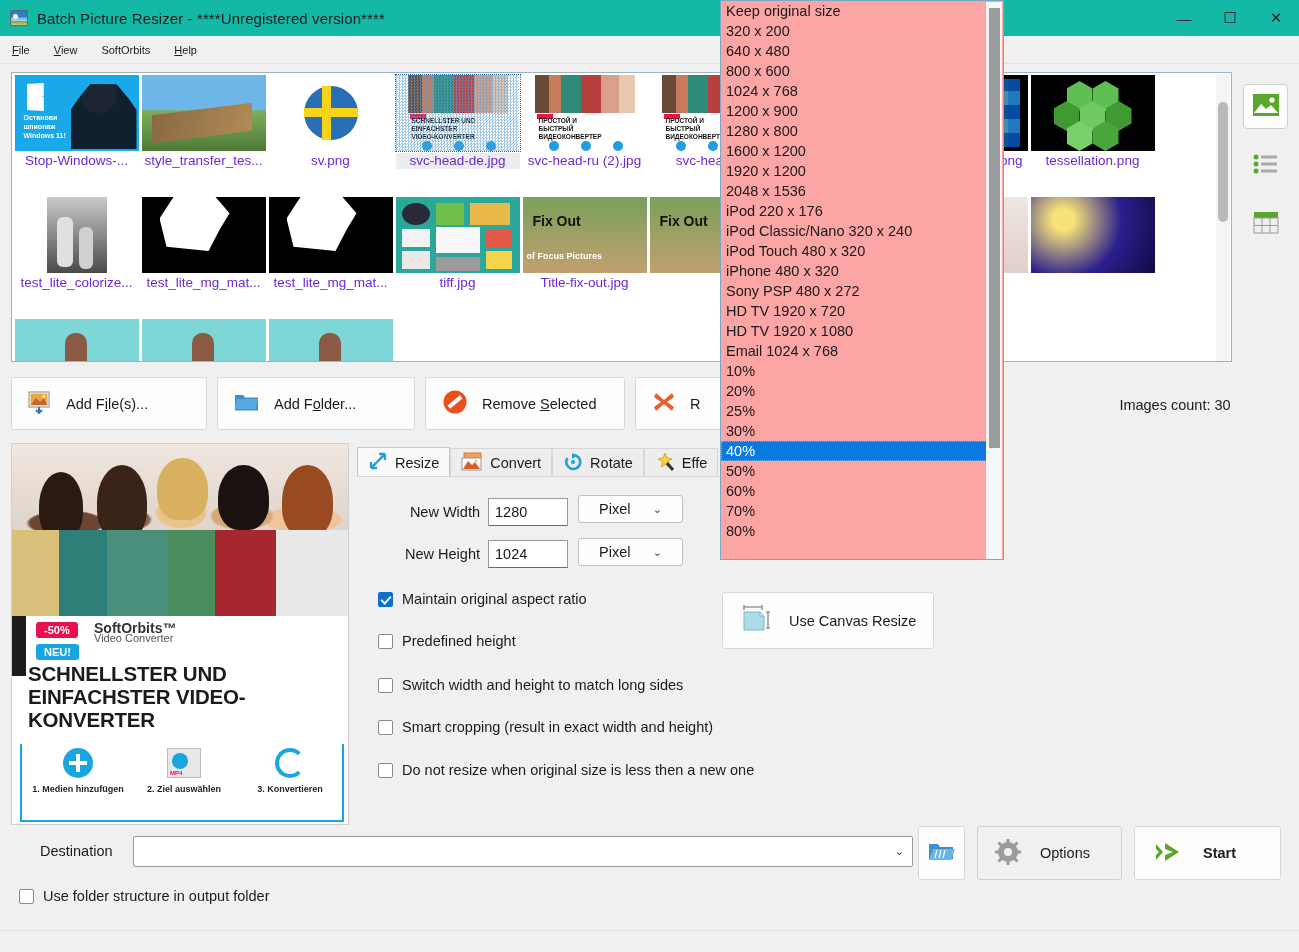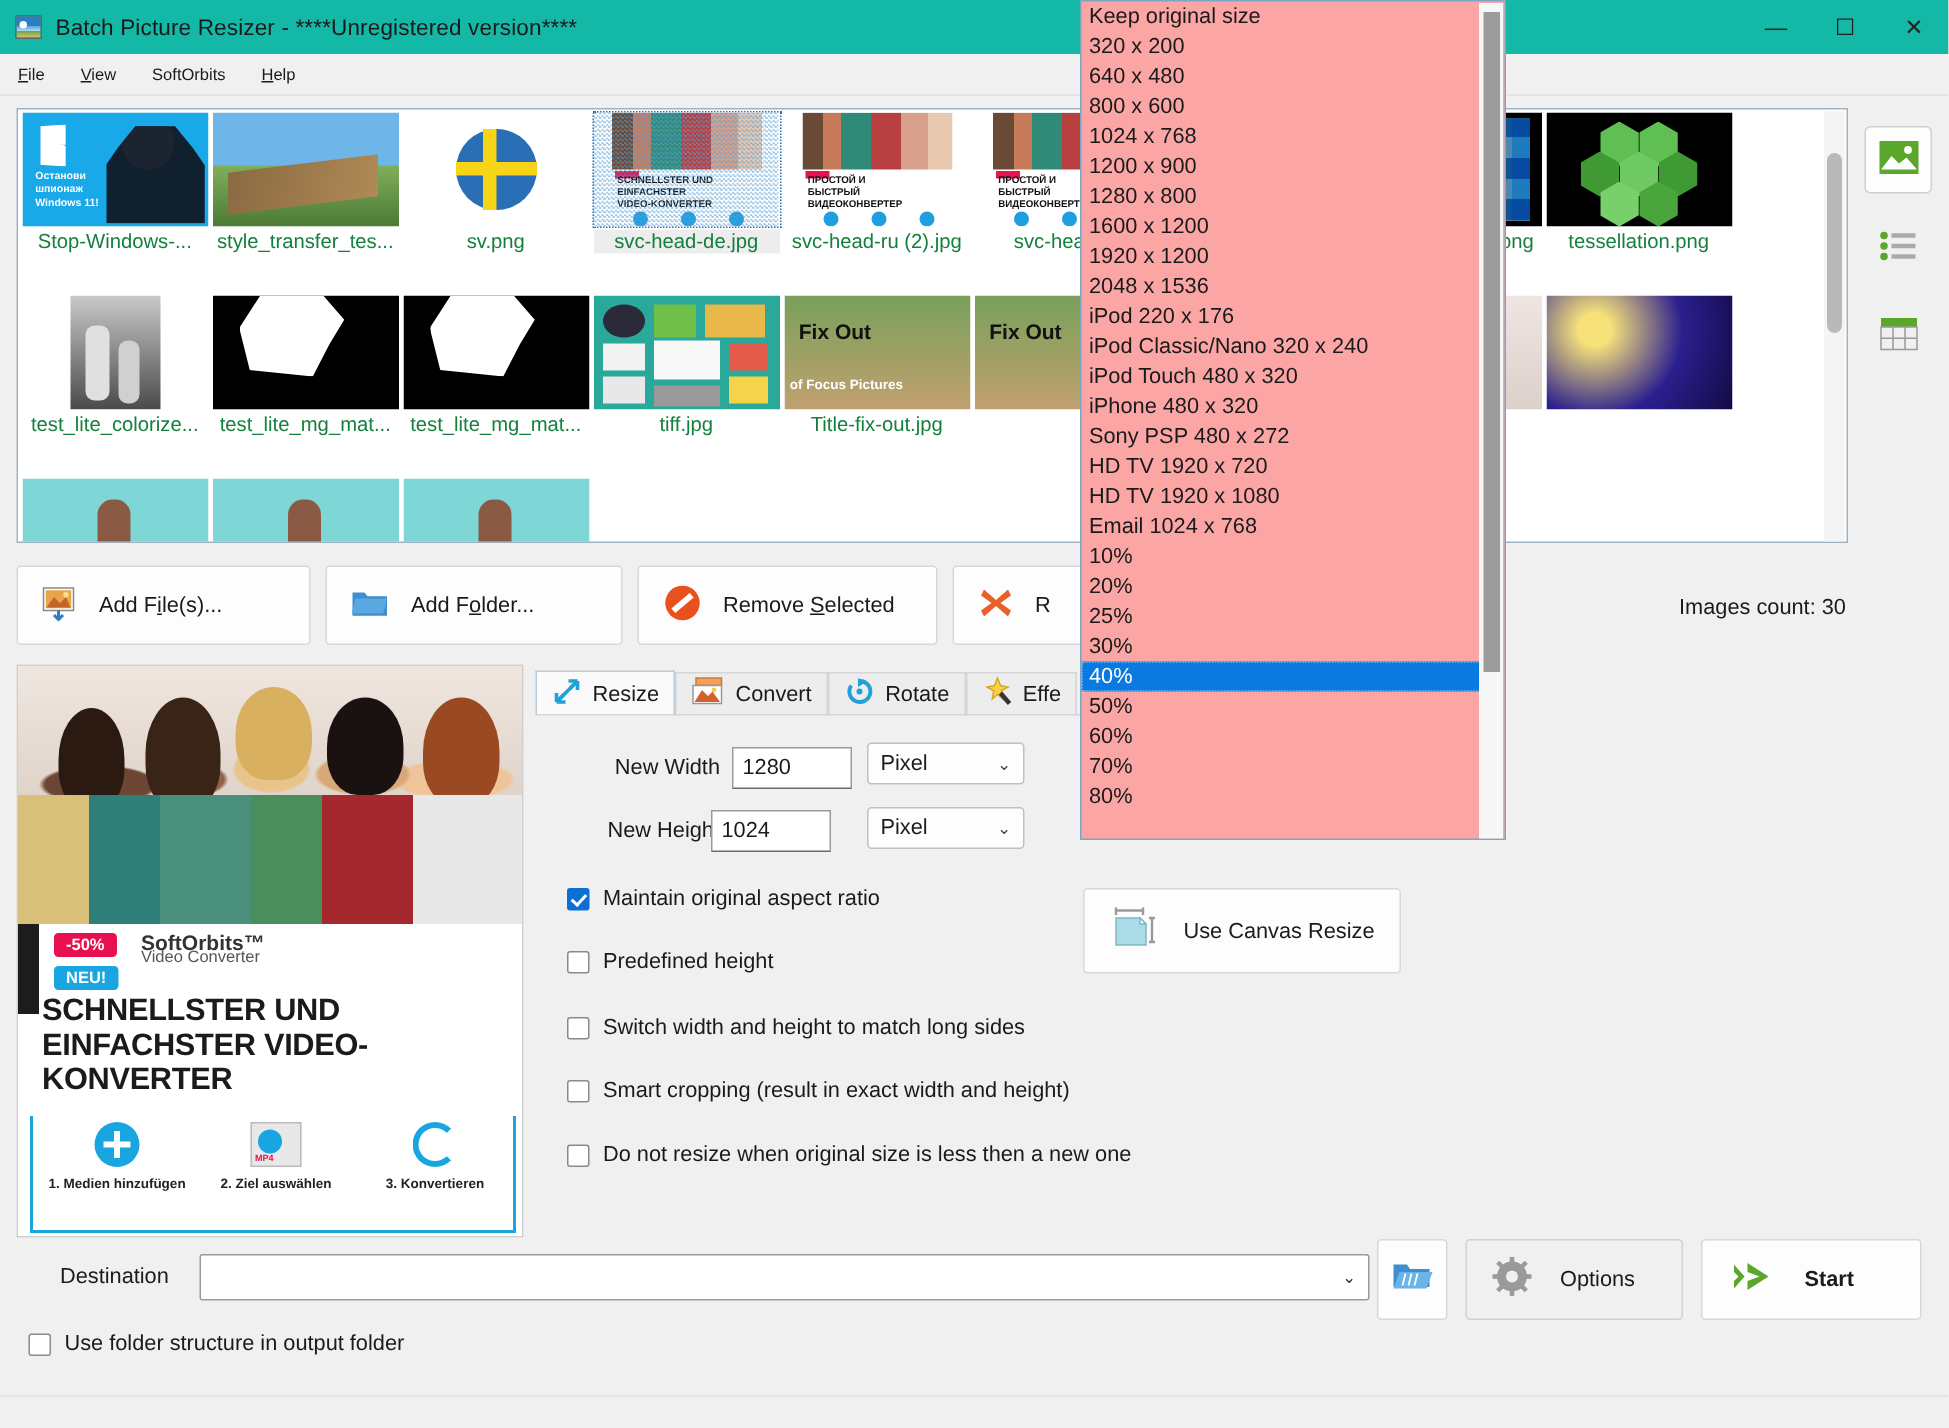--- a/index.html
+++ b/index.html
@@ -56,21 +56,21 @@
   .cell{
     width:125px; height:120px; margin:2px 0 0 2px;
     display:flex; flex-direction:column; align-items:center;
     position:relative;
   }
   .cell .thumbwrap{
     width:124px; height:76px; display:flex; align-items:center; justify-content:center;
     overflow:hidden;
   }
   .cell .cap{
-    font-size:13.5px; text-align:center; color:#15803d; line-height:16px;
+    font-size:13.5px; text-align:center; color:#6d28d9; line-height:16px;
     width:124px; margin-top:2px; word-break:break-word;
   }
   .cell.selected .thumbwrap{ outline:1px dotted #2b6cb0; }
   .cell.selected .thumbwrap:after{
     content:""; position:absolute; left:0; top:0; width:124px;height:76px;
     background:repeating-conic-gradient(#5a9fd4 0 25%, transparent 0 50%) 0 0/3px 3px;
     opacity:.55;
   }
   .cell.selected .cap{ background:#ededed; }
 
@@ -213,24 +213,24 @@
   
   .flabel{ position:absolute; font-size:14.5px; color:#1a1a1a; text-align:right; }
   #lbl-w{ left:330px; top:504px; width:150px; }
   #lbl-h{ left:330px; top:546px; width:150px; }
   .tbox{
     position:absolute; width:80px; height:28px; background:#fff; border:1px solid #9a9a9a;
     border-bottom:1.5px solid #6a6a6a; font-size:14.5px; padding:0 6px; color:#1a1a1a;
     font-family:"Liberation Sans", sans-serif;
   }
   #in-w{ left:488px; top:498px; }
-  #in-h{ left:474px; top:540px; }
+  #in-h{ left:488px; top:540px; }
   .unitsel{
     position:absolute; width:105px; height:28px; background:#fdfdfd; border:1px solid #c0c0c0;
-    border-radius:3px; display:flex; align-items:center; padding:0 8px; font-size:14.5px;
+    border-radius:3px; display:flex; align-items:center; padding:0 20px; font-size:14.5px;
   }
   #unit-w{ left:578px; top:495px; }
   #unit-h{ left:578px; top:538px; }
   .chev{ margin-left:auto; font-size:11px; color:#444; }
 
   .cbrow{ position:absolute; left:378px; display:flex; align-items:center; gap:9px;
     font-size:14.5px; color:#1a1a1a; }
   .cbox{ width:15px;height:15px;border:1px solid #8a8a8a;border-radius:2px;background:#fff;
     flex:0 0 auto; position:relative; }
   .cbox.on{ background:#0b6fd4; border-color:#0b6fd4; }

